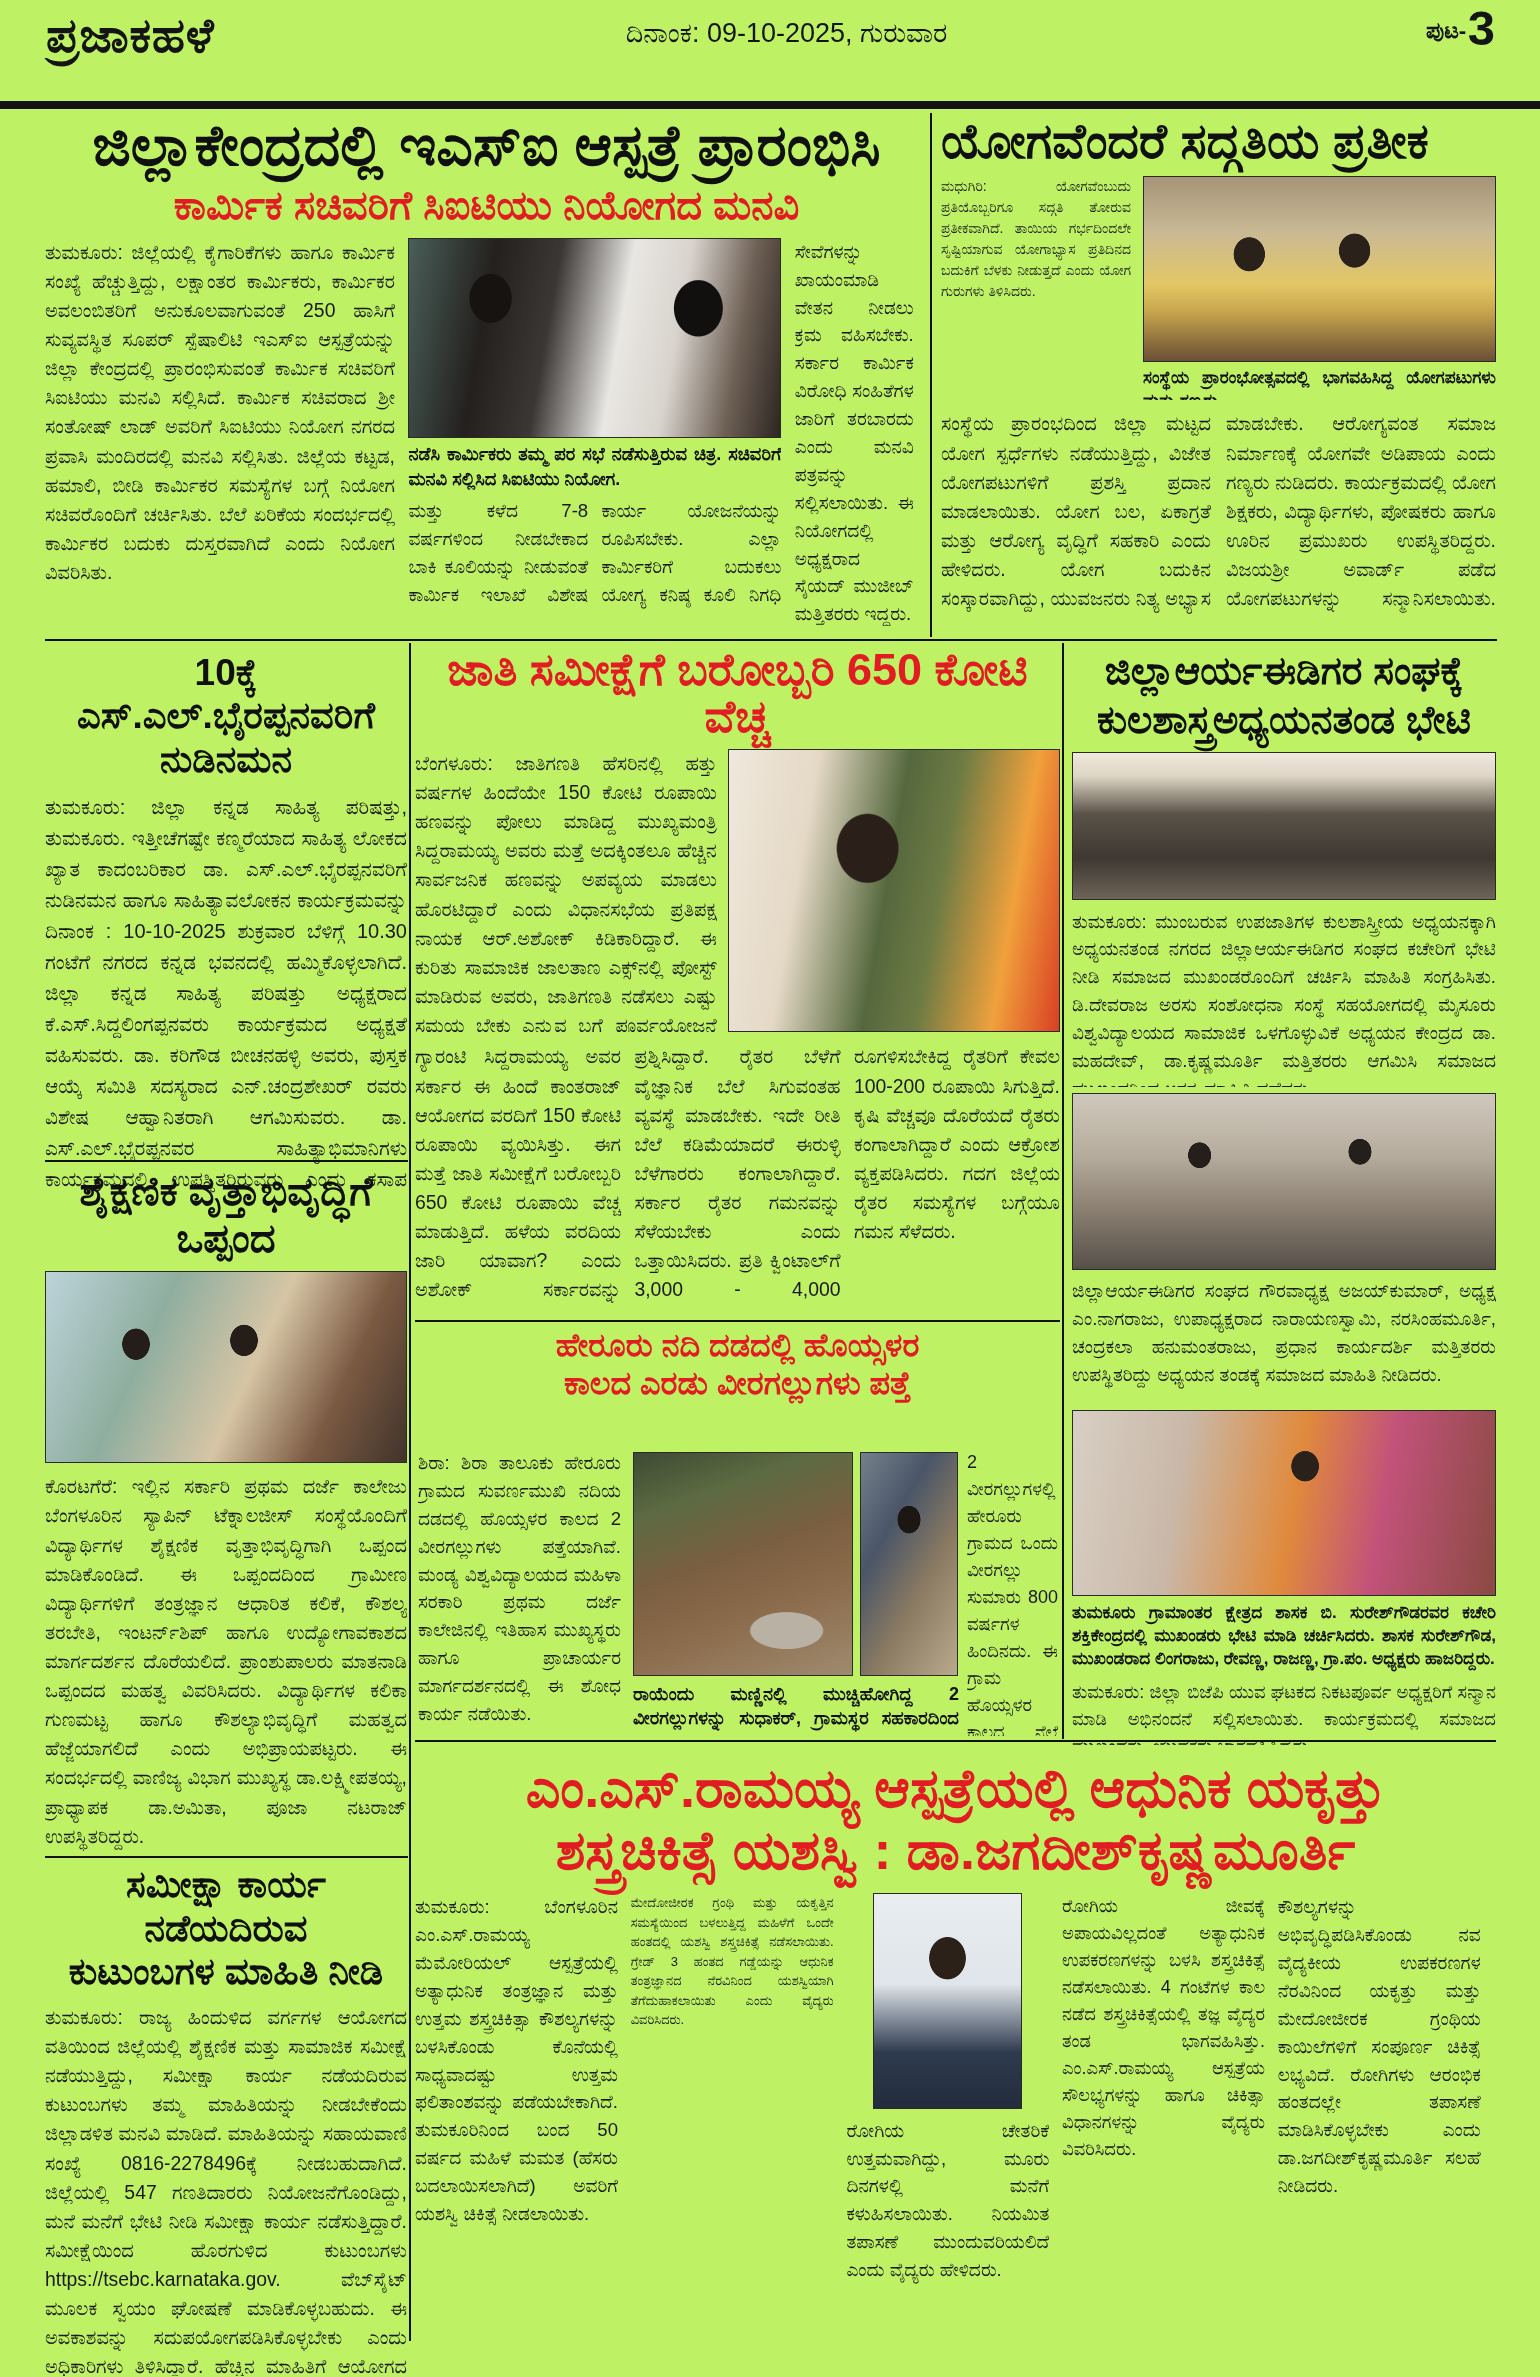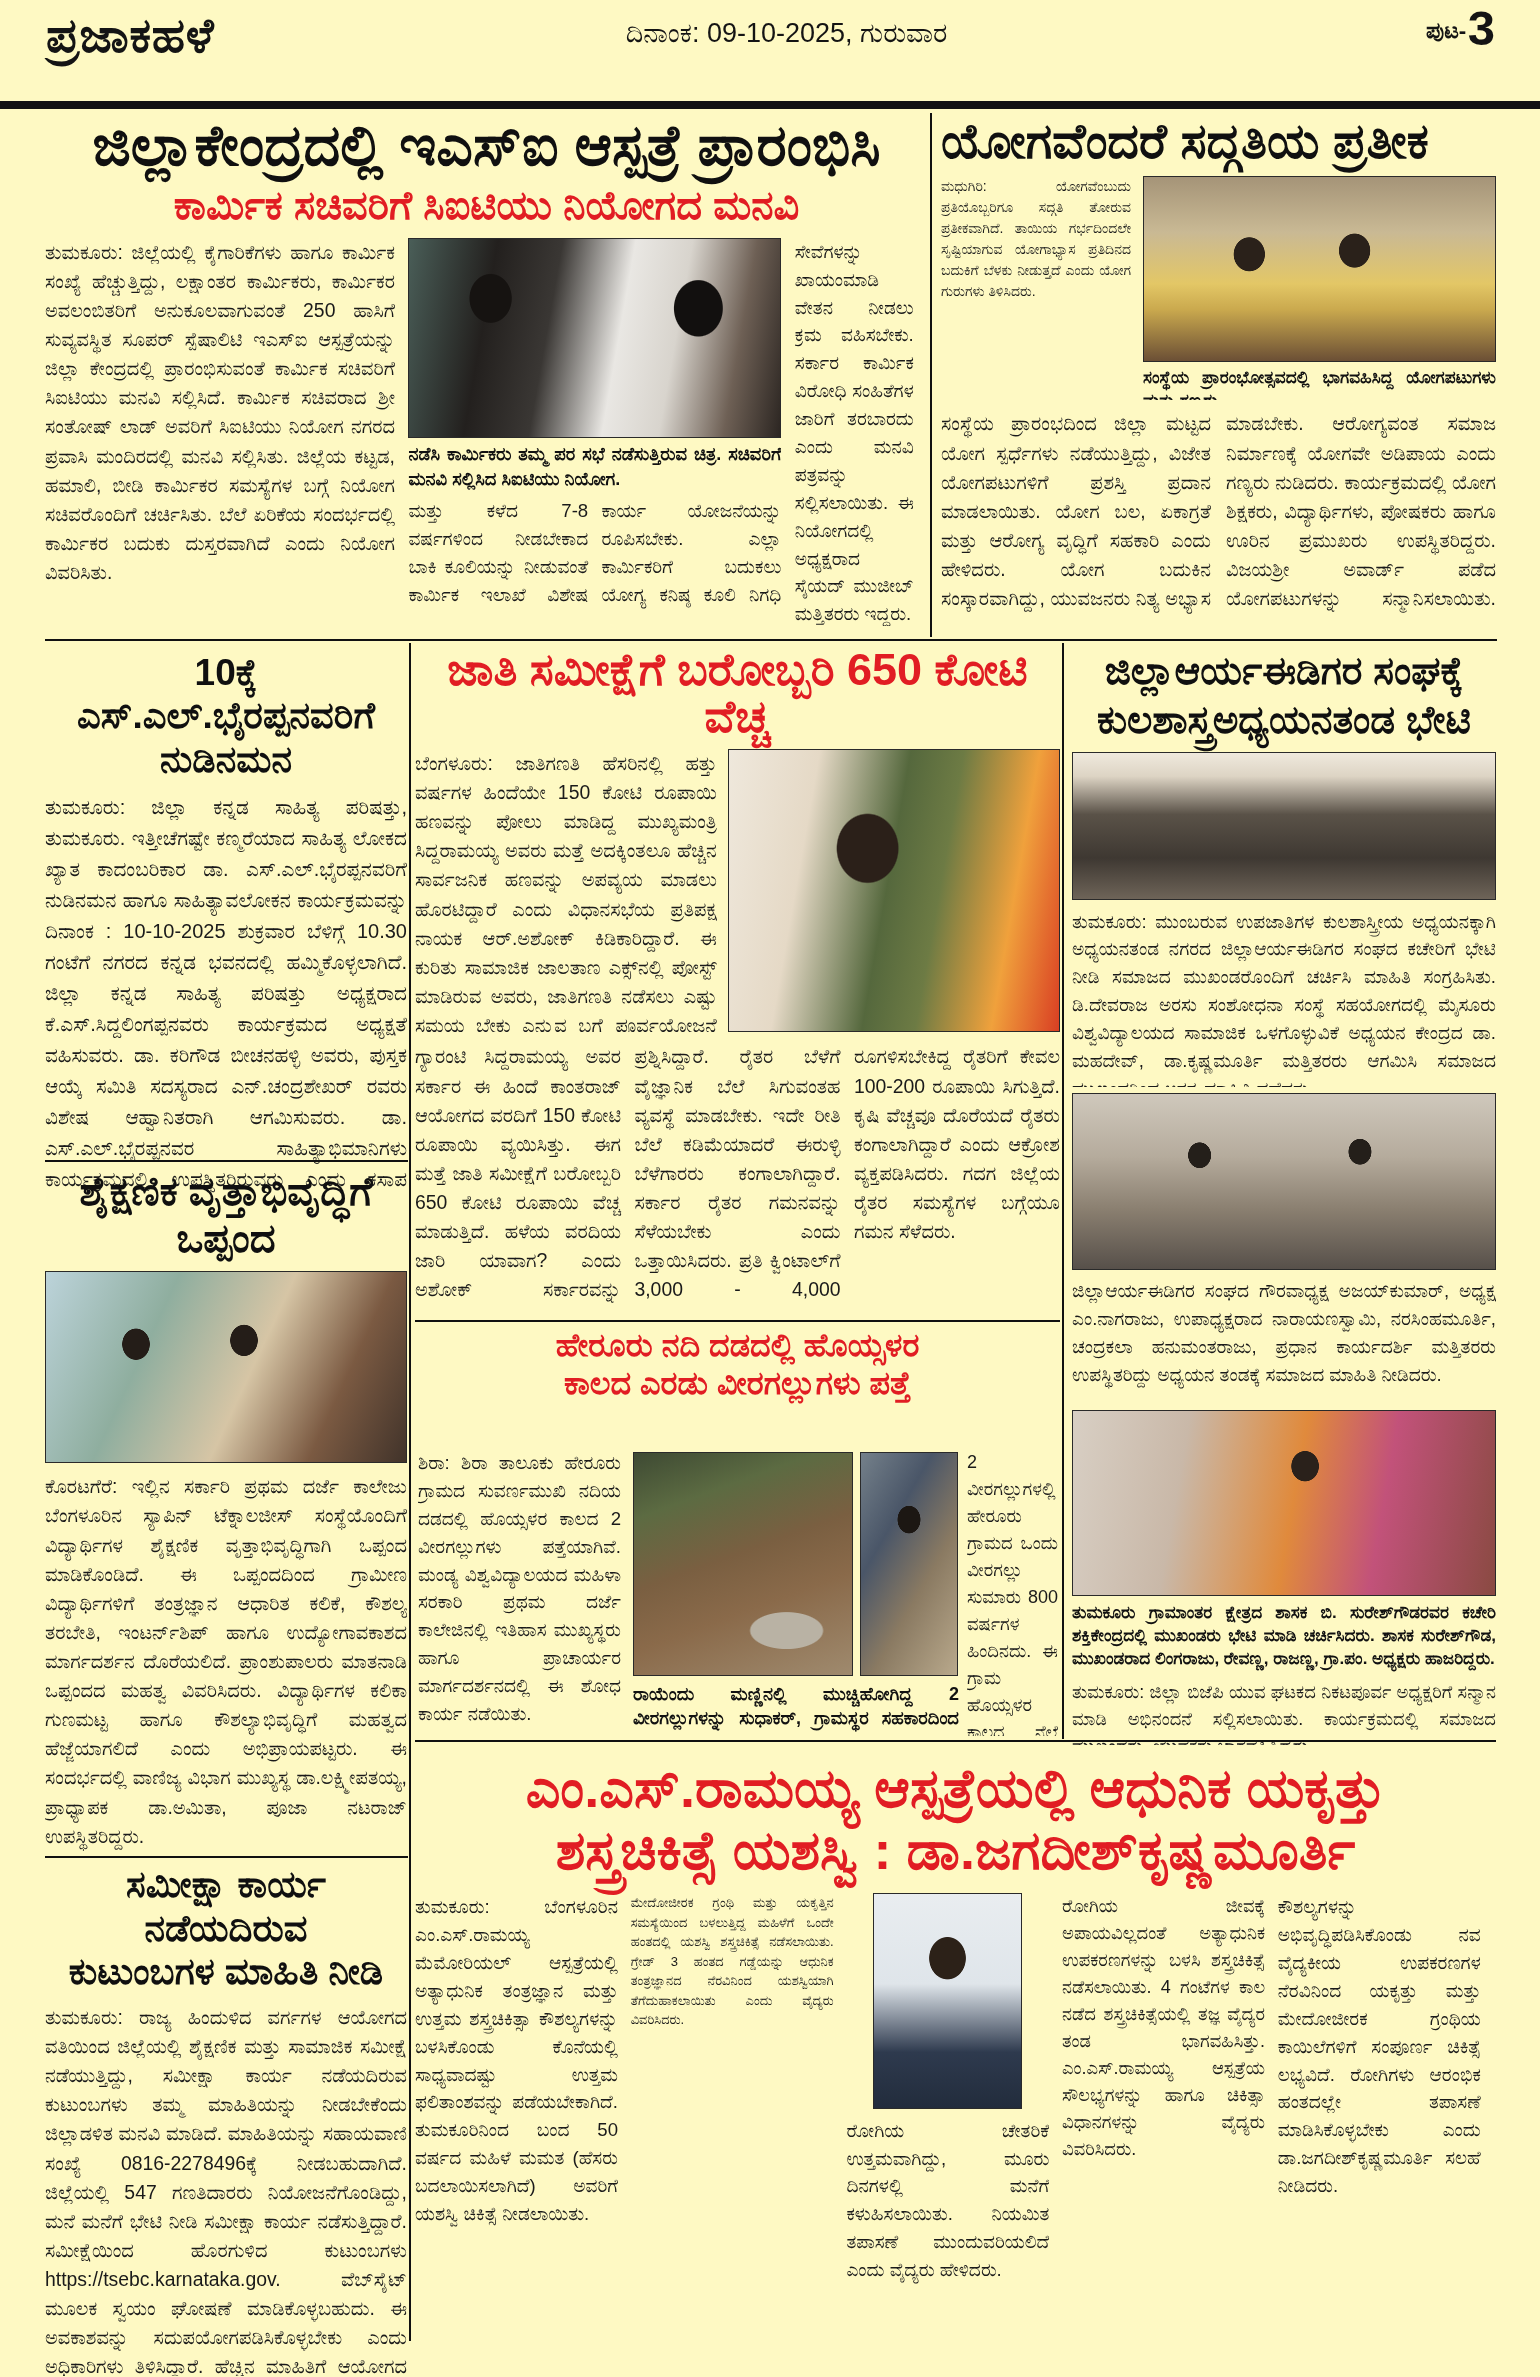--- a/index.html
+++ b/index.html
@@ -1,16 +1,16 @@
 <!DOCTYPE html>
 <html style="font-size:12px"><head>
 <meta charset="utf-8">
 <style>
   html,body{margin:0;padding:0;background:#ffffff;}
-  #page{position:relative;width:1541px;height:2377px;background:#fef9c3;
+  #page{position:relative;width:1541px;height:2377px;background:#bef264;
         font-family:"Liberation Sans","DejaVu Sans",sans-serif;color:#141414;overflow:hidden;}
   .abs{position:absolute;}
   .rule{background:#111;}
   .txt{font-size:19.4px;line-height:1.5;text-align:justify;overflow:hidden;color:#1a1a1a;}
   .cap{font-size:18px;font-weight:bold;line-height:1.35;text-align:justify;overflow:hidden;color:#111;}
   .photo{border:1.5px solid #2a2a2a;box-sizing:border-box;}
   .hl-black{font-weight:bold;color:#101010;}
   .hl-red{font-weight:bold;color:#e11d23;}
   .center{text-align:center;}
   

